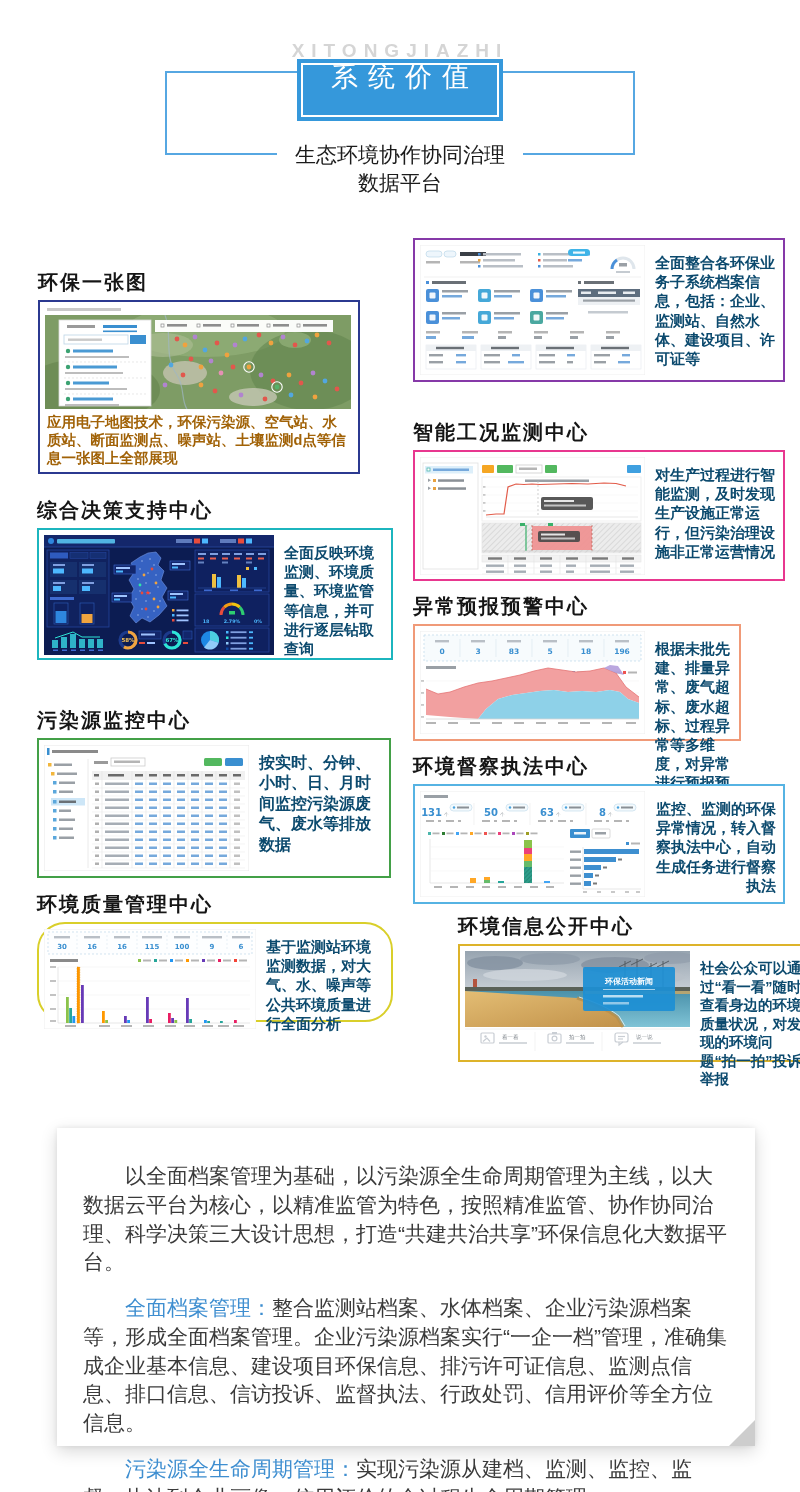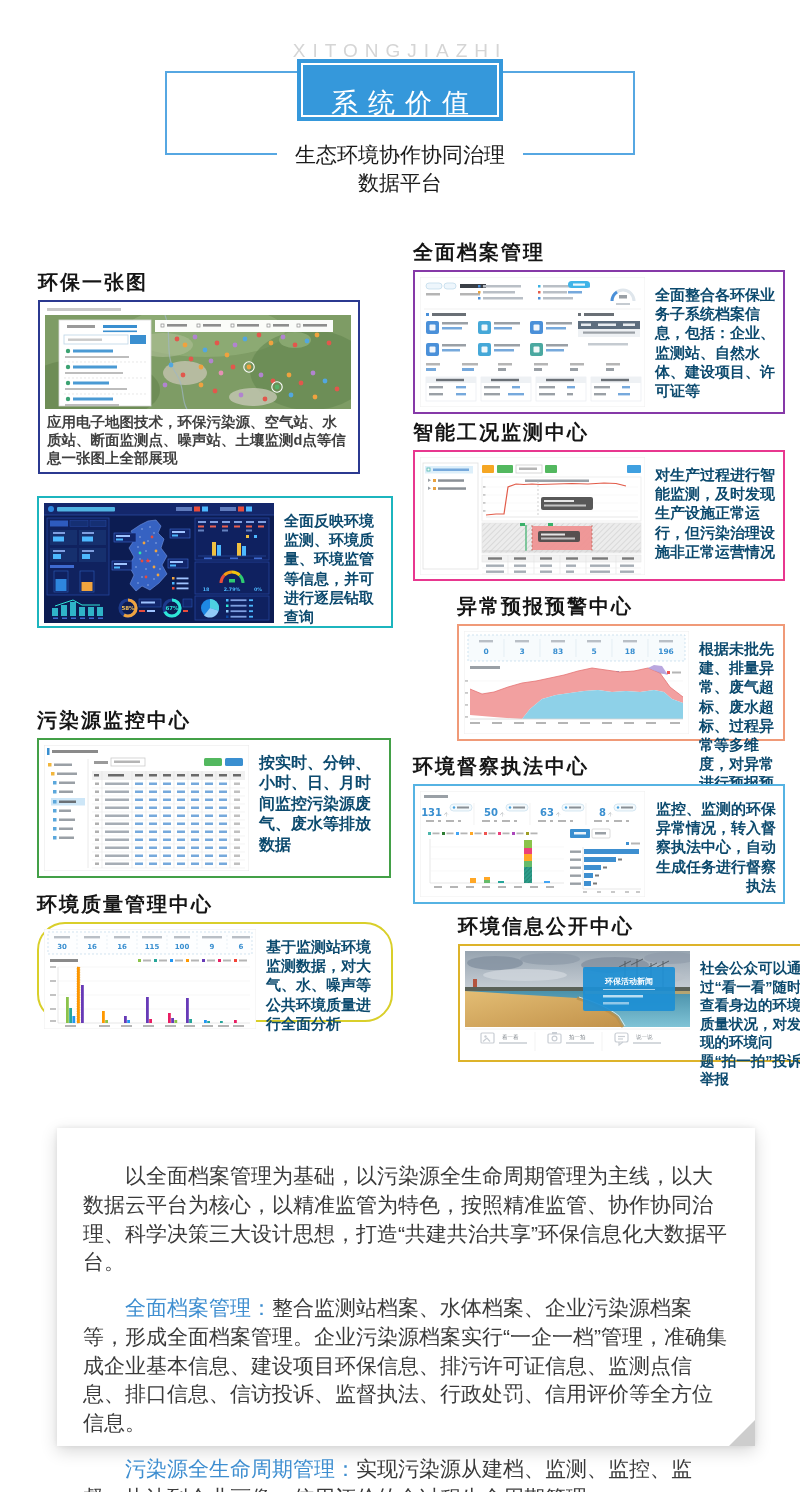--- a/index.html
+++ b/index.html
@@ -3,43 +3,43 @@
 <meta charset="utf-8">
 <title>系统价值</title>
 <style>
   * { margin:0; padding:0; box-sizing:border-box; }
   html,body { background:#fff; }
   body { font-family:"Liberation Sans","DejaVu Sans",sans-serif; }
   .page { position:relative; width:800px; height:1492px; margin:0 auto; background:#fff; overflow:hidden; }
 
   
   .eyebrow { position:absolute; top:40px; left:0; width:100%; text-align:center;
-             font-size:19px; letter-spacing:7px; color:#d5d5d5; font-weight:normal; }
+             font-size:19px; letter-spacing:7px; color:#d5d5d5; font-weight:bold; }
   .hero-outline { position:absolute; left:165px; top:71px; width:470px; height:84px;
                   border:2px solid #56a7e2; }
   .hero-badge { position:absolute; left:297px; top:59px; width:206px; height:62px;
-                background:#3598db; display:flex; align-items:flex-end; justify-content:center; }
+                background:#3598db; display:flex; align-items:flex-start; justify-content:center; }
   .hero-badge::after { content:""; position:absolute; inset:4px; border:2px solid #fff; }
   .hero-badge span { color:#fff; font-size:27px; letter-spacing:10px; text-indent:10px; font-weight:500; }
   .hero-sub { position:absolute; top:141px; left:50%; transform:translateX(-50%);
               background:#fff; padding:0 18px; text-align:center; font-size:21px;
               line-height:1.35; color:#1b1b1b; font-weight:500; white-space:nowrap; }
 
   
   .feature { position:absolute; }
   .f-title { font-size:20px; font-weight:bold; color:#151515; letter-spacing:2px;
              line-height:28px; margin-bottom:4px; }
   .f-box { border:2px solid #888; background:#fff; padding:5px; display:flex; align-items:flex-start; }
   .f-box.stack { display:block; }
   .f-thumb { flex:0 0 auto; line-height:0; }
   .f-desc { font-size:15px; font-weight:600; color:#0c4a6e; line-height:1.28;
             padding:8px 2px 0 10px; word-break:break-all; }
   .desc-sm { font-size:14.5px; }
   .desc-lg { font-size:16px; }
-  .cap { font-size:14.5px; font-weight:600; color:#404040; line-height:1.25;
+  .cap { font-size:14.5px; font-weight:600; color:#a16207; line-height:1.25;
          padding:4px 2px 0 2px; word-break:break-all; }
   .b-map        { border-color:#2b3990; }
   .b-decision   { border-color:#1cb5be; }
   .b-pollution  { border-color:#43a047;justify-content:center; }
   .b-quality    { border-color:#d9cf2a; }
   .b-archive    { border-color:#8639a8; }
   .b-condition  { border-color:#e8378f; }
   .b-warning    { border-color:#f09a78; }
   .b-enforce    { border-color:#56b3e3; }
   .b-public     { border-color:#ddb32a; }
@@ -171,20 +171,21 @@
             <circle cx="204" cy="52" r="5.2" fill="none" stroke="#fff" stroke-width="1.1"></circle>
             <circle cx="232" cy="72" r="5.2" fill="none" stroke="#fff" stroke-width="1.1"></circle>
           </g>
         </svg>
       </div>
       <p class="cap">应用电子地图技术，环保污染源、空气站、水质站、断面监测点、噪声站、土壤监测d点等信息一张图上全部展现</p>
     </div>
   </section>
 
   <section class="feature" style="left:37px; top:496px; width:356px;">
+    <h2 class="f-title">综合决策支持中心</h2>
     <div class="f-box b-decision" style="height:132px;">
       <div class="f-thumb">
         <svg width="230" height="120" viewBox="0 0 230 120">
           <rect width="230" height="120" fill="#0c1c52"></rect>
 
           <rect width="230" height="12" fill="#14276b"></rect>
             <line x1="0" y1="12" x2="230" y2="12" stroke="#2a4a9e" stroke-width=".8"></line>
           <circle cx="7" cy="6" r="3" fill="#2e86de"></circle>
           <rect x="13" y="4" width="58" height="4.5" rx="1" fill="#58c4f0" opacity=".9"></rect>
           <rect x="132" y="4" width="16" height="4" fill="#7f9fe0" opacity=".7"></rect>
@@ -563,21 +564,20 @@
                 <rect x="189" y="96" width="11" height="2"></rect>
             </g>
           </g>
         </svg>
       </div>
       <p class="f-desc">基于监测站环境监测数据，对大气、水、噪声等公共环境质量进行全面分析</p>
     </div>
   </section>
 
   <section class="feature" style="left:413px; top:238px; width:372px;">
-    <h2 class="f-title">全面档案管理</h2>
     <div class="f-box b-archive" style="height:144px;">
       <div class="f-thumb">
         <svg width="225" height="130" viewBox="0 0 225 130">
           <rect width="225" height="130" fill="#fff" stroke="#eee"></rect>
           <g>
             <rect x="6" y="6" width="16" height="6" rx="3" fill="#eef6fc" stroke="#bcd8ea" stroke-width=".7"></rect>
             <rect x="24" y="6" width="12" height="6" rx="3" fill="#eef6fc" stroke="#bcd8ea" stroke-width=".7"></rect>
             <rect x="40" y="7" width="26" height="4" fill="#3a3f46"></rect>
             <rect x="6" y="16" width="14" height="2.5" fill="#b5b5b5"></rect>
               <rect x="40" y="16" width="20" height="2.5" fill="#b5b5b5"></rect>
@@ -798,21 +798,21 @@
             </g>
             <line x1="62" y1="111" x2="221" y2="111" stroke="#ececec" stroke-width=".6"></line>
             <line x1="62" y1="117" x2="221" y2="117" stroke="#ececec" stroke-width=".6"></line>
           </g>
         </svg>
       </div>
       <p class="f-desc">对生产过程进行智能监测，及时发现生产设施正常运行，但污染治理设施非正常运营情况</p>
     </div>
   </section>
 
-  <section class="feature" style="left:413px; top:592px; width:328px;margin-left:44px;">
+  <section class="feature" style="left:413px; top:592px; width:328px;">
     <h2 class="f-title">异常预报预警中心</h2>
     <div class="f-box b-warning" style="height:117px;">
       <div class="f-thumb">
         <svg width="225" height="103" viewBox="0 0 225 103">
           <rect width="225" height="103" fill="#fff" stroke="#eee"></rect>
           <g>
             <rect x="4" y="4" width="217" height="26" fill="#f7fbfd" stroke="#bcd8ea" stroke-width=".7" stroke-dasharray="2,2"></rect>
             <g stroke="#d8e6f0" stroke-width=".6">
                 <line x1="40" y1="8" x2="40" y2="26"></line>
                 <line x1="76" y1="8" x2="76" y2="26"></line>

